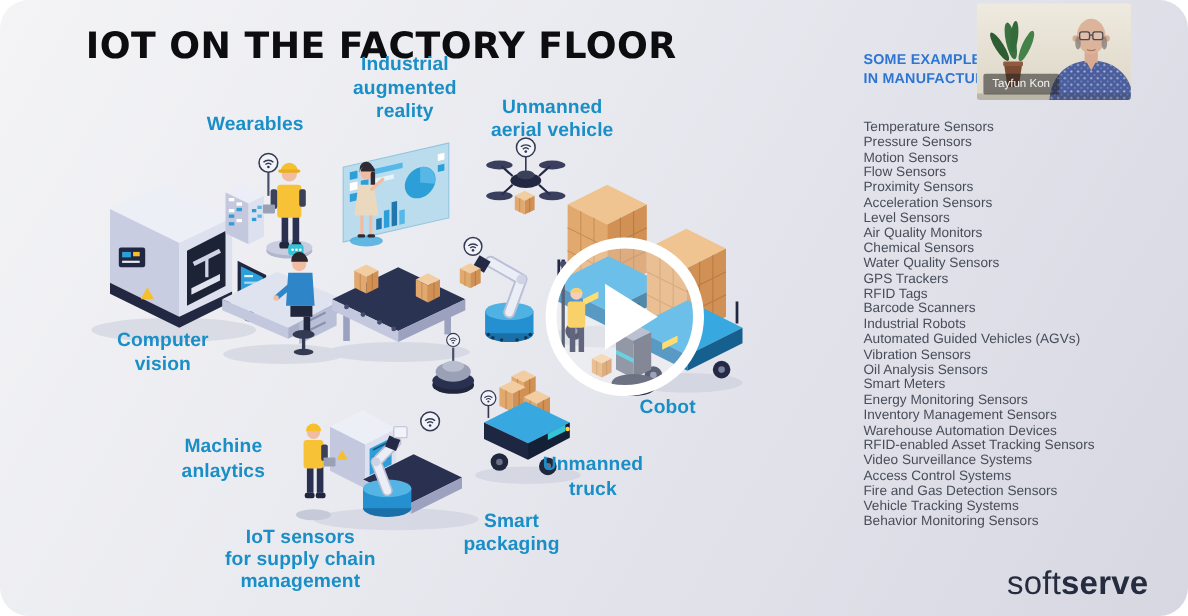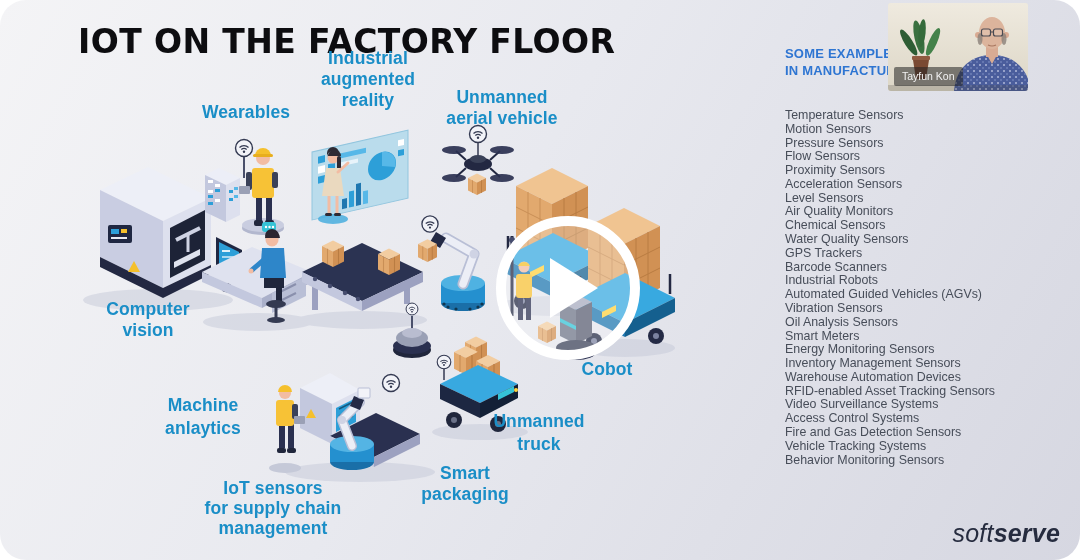--- a/index.html
+++ b/index.html
@@ -18,22 +18,22 @@
   .sensor-list{margin-top:30px;font-size:12.4px;line-height:13.78px;color:#474d59;}
   .play-ring{position:absolute;left:496px;top:216px;width:124px;height:124px;
     border:10px solid #ffffff;border-radius:50%;background:rgba(255,255,255,0.26);z-index:5;}
   .play-tri{position:absolute;left:44px;top:32px;width:0;height:0;
     border-top:30px solid transparent;border-bottom:30px solid transparent;
     border-left:48px solid #ffffff;}
   .webcam{position:absolute;left:888px;top:3px;width:140px;height:88px;border-radius:3px;
     overflow:hidden;z-index:6;background:#e9e4d8;}
   .name-tag{position:absolute;left:6px;bottom:5px;background:rgba(35,35,35,0.55);
     color:#f2f2f2;font-size:10.5px;padding:3px 8px 4px;border-radius:2px;z-index:2;}
-  .logo{position:absolute;right:20px;bottom:12px;font-size:25px;color:#262c3f;
-    letter-spacing:0.2px;z-index:3;font-style:italic;}
+  .logo{position:absolute;right:36px;bottom:12px;font-size:30px;color:#262c3f;
+    letter-spacing:0.2px;z-index:3;}
   .logo .bold{font-weight:700;}
 </style>
 </head>
 <body>
 
 <div class="frame">
 
   <div class="slide-title">IOT ON THE FACTORY FLOOR</div>
 
   <svg class="illu" width="1080" height="560" viewBox="0 0 1080 560">
@@ -332,21 +332,21 @@
       <polygon points="498,394 514,386 514,392 498,400" fill="#35c3d6"></polygon>
       <circle cx="516" cy="390" r="2" fill="#ffd23e"></circle>
       <circle cx="454" cy="420" r="8" fill="#20263c"></circle>
         <circle cx="454" cy="420" r="3" fill="#6a7188"></circle>
       <circle cx="498" cy="424" r="8" fill="#20263c"></circle>
         <circle cx="498" cy="424" r="3" fill="#6a7188"></circle>
     </g>
   </svg>
 
   <div>
-    <div class="diagram-label" style="left:246px;top:102px;">Wearables</div>
+    <div class="diagram-label" style="left:232px;top:102px;">Wearables</div>
     <div class="diagram-label" style="left:368px;top:48px;">Industrial
 augmented
 reality</div>
     <div class="diagram-label" style="left:502px;top:87px;">Unmanned
 aerial vehicle</div>
     <div class="diagram-label" style="left:148px;top:299px;">Computer
 vision</div>
     <div class="diagram-label" style="left:187px;top:394px;line-height:23px;margin-left:16px;">Machine
 anlaytics</div>
     <div class="diagram-label" style="left:273px;top:478px;line-height:20px;text-align:center;">IoT sensors
@@ -359,30 +359,31 @@
     <div class="diagram-label" style="left:607px;top:359px;">Cobot</div>
   </div>
 
   <div class="sidebar">
     <div class="sidebar-heading">
       <div>SOME EXAMPLES O</div>
       <div>IN MANUFACTURIN</div>
     </div>
     <div class="sensor-list">
         <div>Temperature Sensors</div>
+        <div>Pressure Sensors</div>
         <div>Motion Sensors</div>
-        <div>Pressure Sensors</div>
         <div>Flow Sensors</div>
         <div>Proximity Sensors</div>
         <div>Acceleration Sensors</div>
         <div>Level Sensors</div>
         <div>Air Quality Monitors</div>
         <div>Chemical Sensors</div>
         <div>Water Quality Sensors</div>
         <div>GPS Trackers</div>
+        <div>RFID Tags</div>
         <div>Barcode Scanners</div>
         <div>Industrial Robots</div>
         <div>Automated Guided Vehicles (AGVs)</div>
         <div>Vibration Sensors</div>
         <div>Oil Analysis Sensors</div>
         <div>Smart Meters</div>
         <div>Energy Monitoring Sensors</div>
         <div>Inventory Management Sensors</div>
         <div>Warehouse Automation Devices</div>
         <div>RFID-enabled Asset Tracking Sensors</div>

